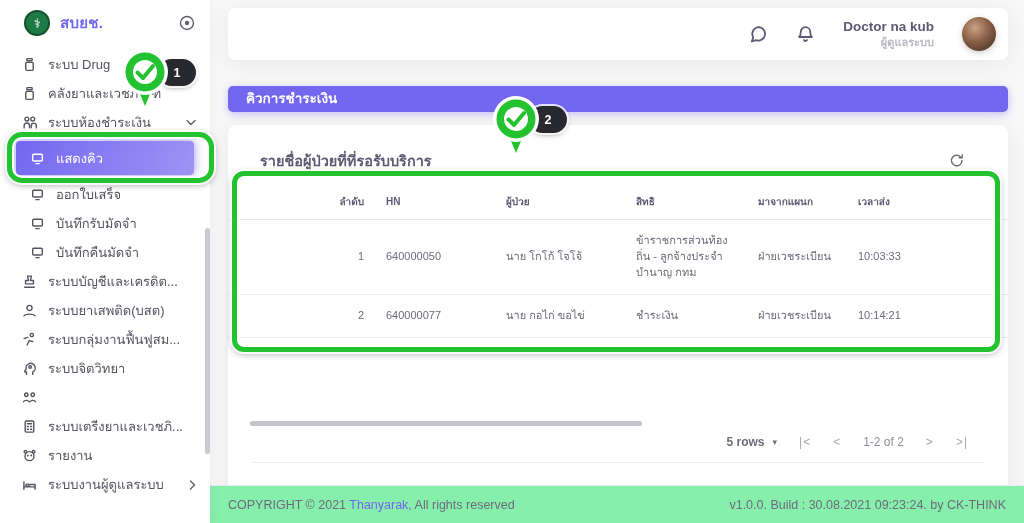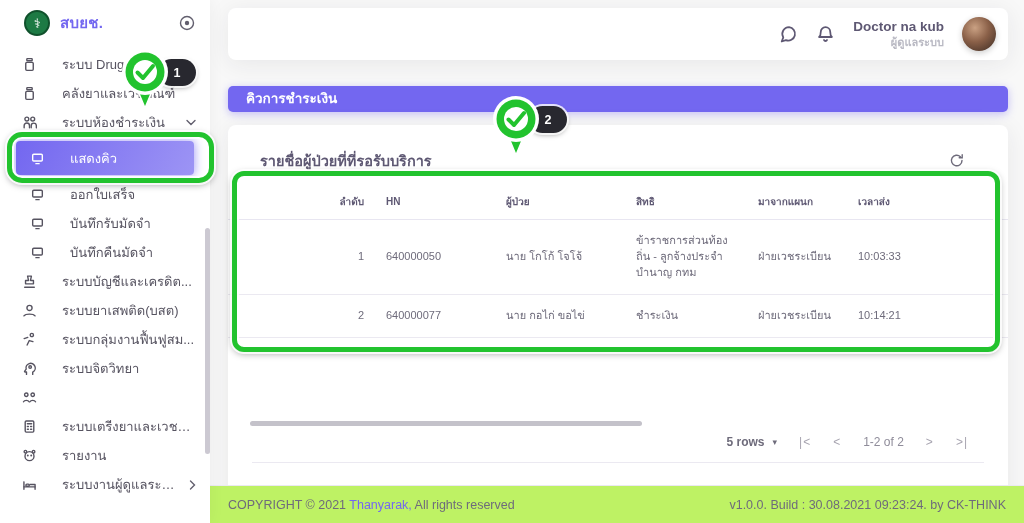--- a/index.html
+++ b/index.html
@@ -15,38 +15,38 @@
   .sidebar { position:absolute; left:0; top:0; width:210px; height:523px; background:#fff;
              box-shadow:0 0 15px rgba(34,41,47,.05); z-index:2; }
   .brand-row { display:flex; align-items:center; height:46px; padding:0 14px 0 24px; }
   .logo { width:26px; height:26px; border-radius:50%; background:#1d7a44; border:2px solid #10512c;
           color:#fff; display:flex; align-items:center; justify-content:center; font-size:13px; flex:0 0 auto; }
   .brand-text { color:#7367f0; font-weight:bold; font-size:15px; margin-left:10px; letter-spacing:.3px; flex:1; }
   .collapse-btn { color:#625f6e; display:flex; }
 
   .menu { padding-top:4px; }
   .side-item { display:flex; align-items:center; height:29px; padding:0 14px 0 22px; font-size:13px;
-               color:#565360; cursor:pointer; white-space:nowrap;gap:14px; }
+               color:#565360; cursor:pointer; white-space:nowrap; }
   .side-item .ico { width:15px; height:15px; margin-right:11px; flex:0 0 auto; display:flex; align-items:center; }
   .side-item .lbl { overflow:hidden; text-overflow:ellipsis; flex:1; }
   .side-item .chev { margin-left:auto; color:#625f6e; display:flex; }
   .side-item.sub { padding-left:30px; }
   .side-item.pill { height:34px; margin:4px 16px 5px 16px; padding:0 10px 0 14px; border-radius:4px;
         background:linear-gradient(118deg,#7367f0,rgba(115,103,240,.7));
         box-shadow:0 0 10px 1px rgba(115,103,240,.6); color:#fff; }
   .side-item.pill .ico svg, .side-item.pill .ico { stroke:#fff; color:#fff; }
   .ico svg { stroke:#565360; fill:none; stroke-width:1.3; stroke-linecap:round; stroke-linejoin:round; }
   .pill .ico svg { stroke:#fff; }
   .side-scrollbar { position:absolute; left:205px; top:228px; width:5px; height:226px; background:#ccc9d2; border-radius:3px; }
 
   
   .main { position:absolute; left:210px; top:0; right:0; height:523px; }
   .topbar { margin:8px 16px 0 18px; height:52px; background:#fff; border-radius:8px;
             box-shadow:0 4px 24px rgba(34,41,47,.08); display:flex; align-items:center;
-            justify-content:flex-end; gap:18px; padding:0 12px 0 20px; }
+            justify-content:flex-end; gap:28px; padding:0 12px 0 20px; }
   .top-ico { display:flex; color:#5e5873; cursor:pointer; }
   .top-ico svg { stroke:#5e5873; fill:none; stroke-width:1.5; stroke-linecap:round; stroke-linejoin:round; }
   .user-block { text-align:right; line-height:1.25; }
   .user-name { font-weight:bold; font-size:13.5px; color:#5e5873; }
   .user-role { font-size:11px; color:#b9b9c3;font-weight:bold; }
   .avatar { width:34px; height:34px; border-radius:50%; flex:0 0 auto;
             background:radial-gradient(circle at 38% 32%, #caa183 0%, #8a6048 45%, #3a2a22 100%);
             box-shadow:0 2px 6px rgba(0,0,0,.2); }
 
   .banner { margin:26px 16px 0 18px; height:26px; background:#7367f0; border-radius:5px;
@@ -73,21 +73,21 @@
                 font-size:12px; color:#6e6b7b; }
   .rows-select { display:flex; align-items:center; gap:8px; font-weight:600; cursor:pointer; }
   .caret { font-size:9px; color:#6e6b7b; }
   .pag-nav { display:flex; align-items:center; gap:22px; color:#a7a4b0; }
   .pag-nav .range { color:#8f8c9a; }
   .pag-btn { cursor:pointer; letter-spacing:1px; }
   .pag-divider { position:absolute; left:24px; right:24px; top:337px; border-top:1px solid #ebe9f1; }
 
   .footer { position:absolute; left:0; right:0; bottom:0; height:38px; border-top:1px solid #ebe9f1;
             display:flex; align-items:center; justify-content:space-between; padding:0 18px; font-size:12.5px;
-            color:#6e6b7b; background:#bef264; }
+            color:#6e6b7b; background:#86efac; }
   .footer .brand-link { color:#7367f0; }
 
   
   .anno-rect { position:absolute; border:5px solid #22c32e; border-radius:15px; z-index:8;
                box-shadow:0 0 0 2px rgba(255,255,255,.85), 0 2px 7px rgba(0,0,0,.35), inset 0 0 0 2px rgba(255,255,255,.85); }
   .anno-rect.r1 { left:7px; top:132px; width:207px; height:51px; }
   .anno-rect.r2 { left:232px; top:171px; width:768px; height:181px; border-radius:12px; }
   .anno-badge { position:absolute; width:38px; height:27px; background:#28282f; border-radius:14px; color:#fff;
                 font-size:12.5px; font-weight:bold; display:flex; align-items:center; justify-content:center; z-index:9;
                 box-shadow:0 0 0 2px rgba(255,255,255,.8), 0 2px 5px rgba(0,0,0,.35); }

